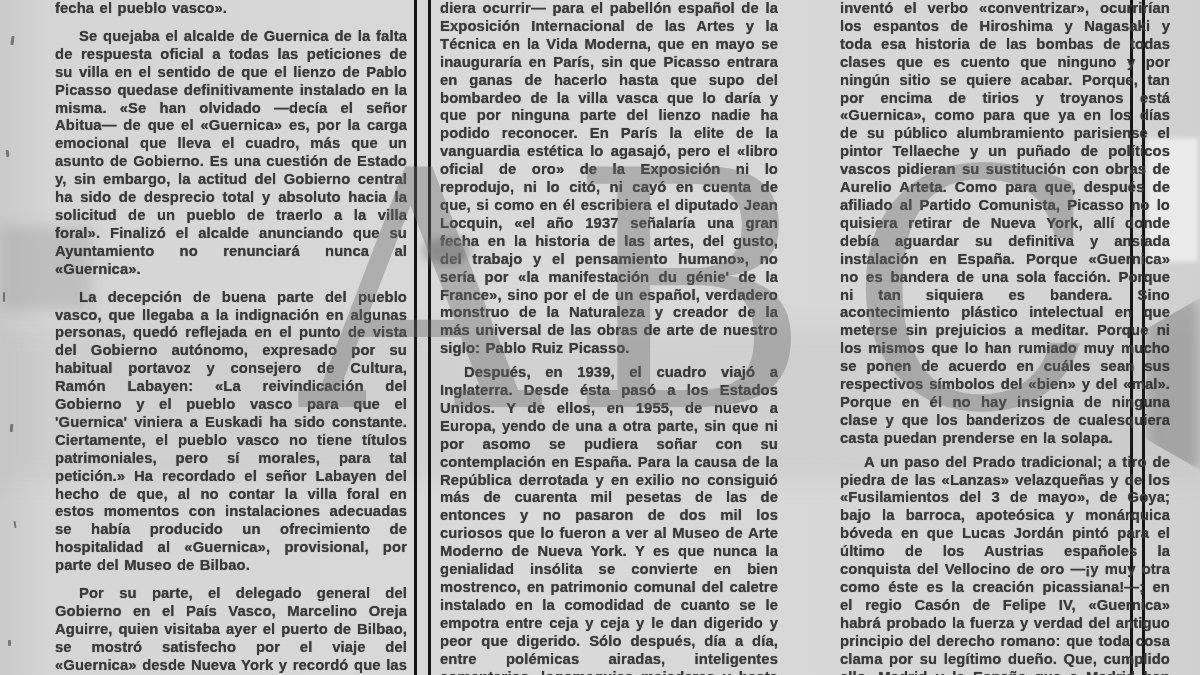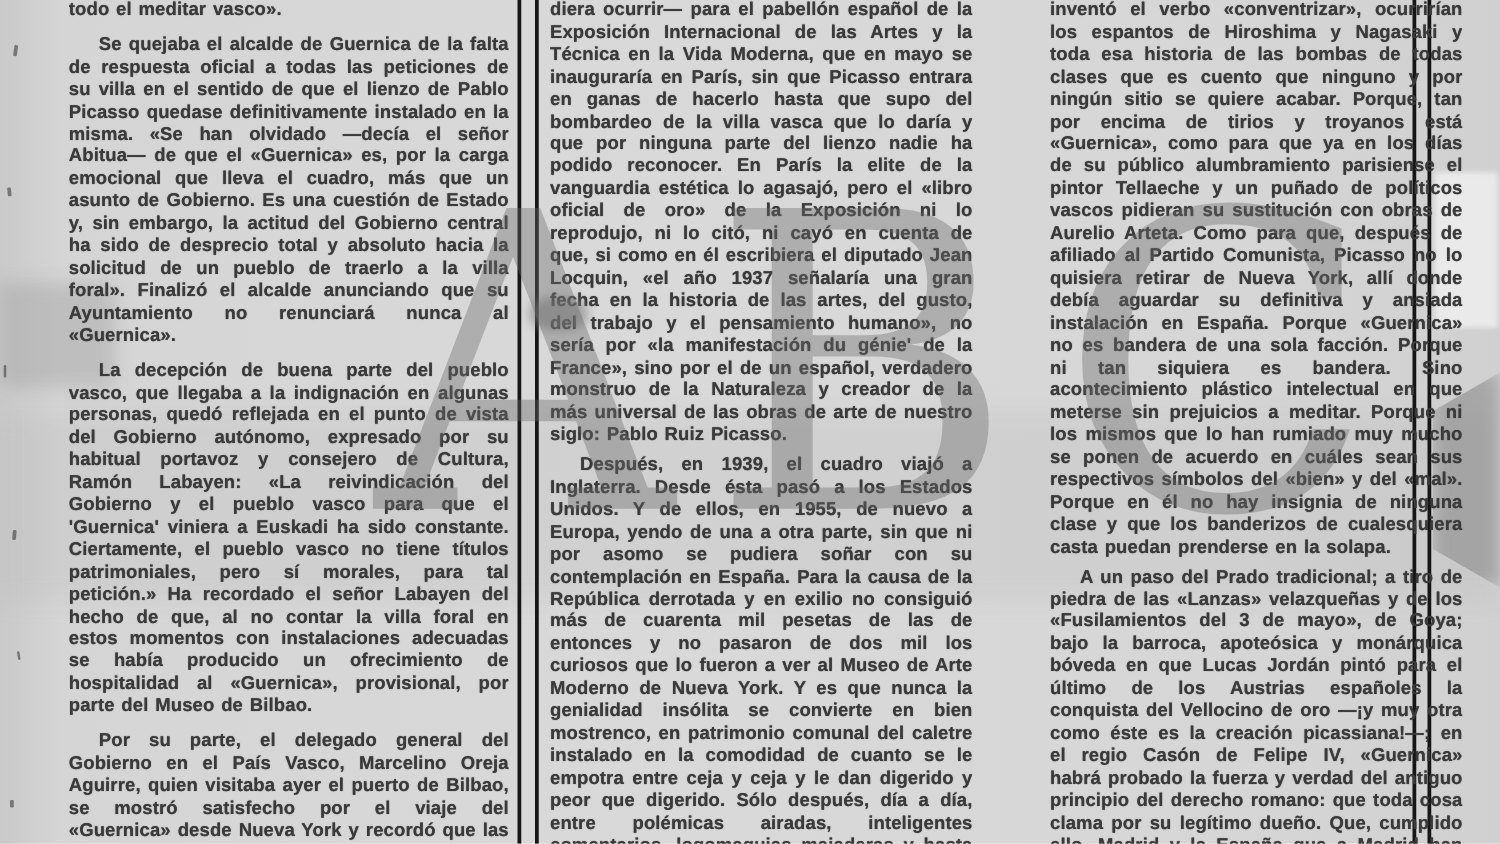--- a/index.html
+++ b/index.html
@@ -71,21 +71,21 @@
   <div class="blotch-left"></div>
   <div class="patch-right-light"></div>
   <div class="blotch-right"></div>
 
   <div class="rule rule-l-outer"></div>
   <div class="rule rule-l-inner"></div>
   <div class="rule rule-r-inner"></div>
   <div class="rule rule-r-outer"></div>
 
   <div class="col col-left">
-    <p class="cont">todo el meditar vasco».</p>
+    <p class="cont">fecha el pueblo vasco».</p>
     <p>Se quejaba el alcalde de Guernica de la falta de respuesta oficial a todas las peticiones de su villa en el sentido de que el lienzo de Pablo Picasso quedase definitivamente instalado en la misma. «Se han olvidado —decía el señor Abitua— de que el «Guernica» es, por la carga emocional que lleva el cuadro, más que un asunto de Gobierno. Es una cuestión de Estado y, sin embargo, la actitud del Gobierno central ha sido de desprecio total y absoluto hacia la solicitud de un pueblo de traerlo a la villa foral». Finalizó el alcalde anunciando que su Ayuntamiento no renunciará nunca al «Guernica».</p>
     <p>La decepción de buena parte del pueblo vasco, que llegaba a la indignación en algunas personas, quedó reflejada en el punto de vista del Gobierno autónomo, expresado por su habitual portavoz y consejero de Cultura, Ramón Labayen: «La reivindicación del Gobierno y el pueblo vasco para que el 'Guernica' viniera a Euskadi ha sido constante. Ciertamente, el pueblo vasco no tiene títulos patrimoniales, pero sí morales, para tal petición.» Ha recordado el señor Labayen del hecho de que, al no contar la villa foral en estos momentos con instalaciones adecuadas se había producido un ofrecimiento de hospitalidad al «Guernica», provisional, por parte del Museo de Bilbao.</p>
     <p>Por su parte, el delegado general del Gobierno en el País Vasco, Marcelino Oreja Aguirre, quien visitaba ayer el puerto de Bilbao, se mostró satisfecho por el viaje del «Guernica» desde Nueva York y recordó que las gestiones diplomáticas se iniciaron hace tres años bajo su dirección, siendo ministro de Asuntos Exteriores. «Esperamos que lle-</p>
   </div>
 
   <div class="col col-middle">
     <p class="cont">diera ocurrir— para el pabellón español de la Exposición Internacional de las Artes y la Técnica en la Vida Moderna, que en mayo se inauguraría en París, sin que Picasso entrara en ganas de hacerlo hasta que supo del bombardeo de la villa vasca que lo daría y que por ninguna parte del lienzo nadie ha podido reconocer. En París la elite de la vanguardia estética lo agasajó, pero el «libro oficial de oro» de la Exposición ni lo reprodujo, ni lo citó, ni cayó en cuenta de que, si como en él escribiera el diputado Jean Locquin, «el año 1937 señalaría una gran fecha en la historia de las artes, del gusto, del trabajo y el pensamiento humano», no sería por «la manifestación du génie' de la France», sino por el de un español, verdadero monstruo de la Naturaleza y creador de la más universal de las obras de arte de nuestro siglo: Pablo Ruiz Picasso.</p>
     <p>Después, en 1939, el cuadro viajó a Inglaterra. Desde ésta pasó a los Estados Unidos. Y de ellos, en 1955, de nuevo a Europa, yendo de una a otra parte, sin que ni por asomo se pudiera soñar con su contemplación en España. Para la causa de la República derrotada y en exilio no consiguió más de cuarenta mil pesetas de las de entonces y no pasaron de dos mil los curiosos que lo fueron a ver al Museo de Arte Moderno de Nueva York. Y es que nunca la genialidad insólita se convierte en bien mostrenco, en patrimonio comunal del caletre instalado en la comodidad de cuanto se le empotra entre ceja y ceja y le dan digerido y peor que digerido. Sólo después, día a día, entre polémicas airadas, inteligentes comentarios, logomaquias majaderas y hasta con los nunca desaprovechables aplausos del consagra-</p>
   </div>
 

